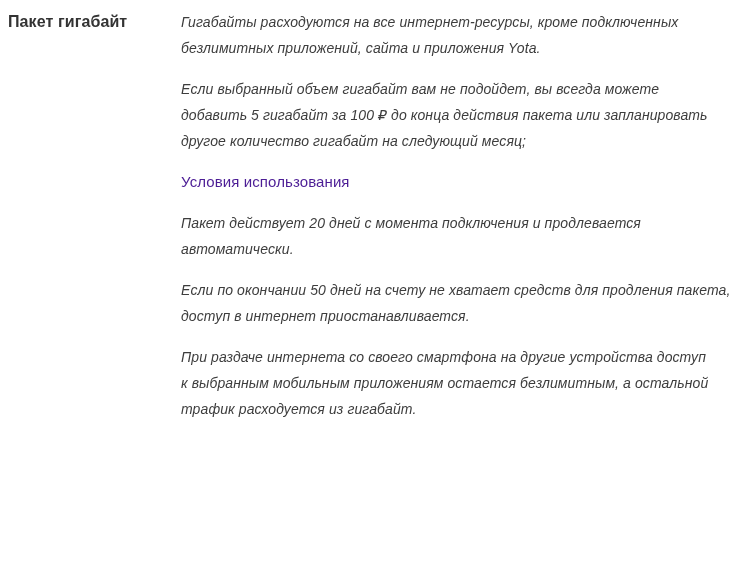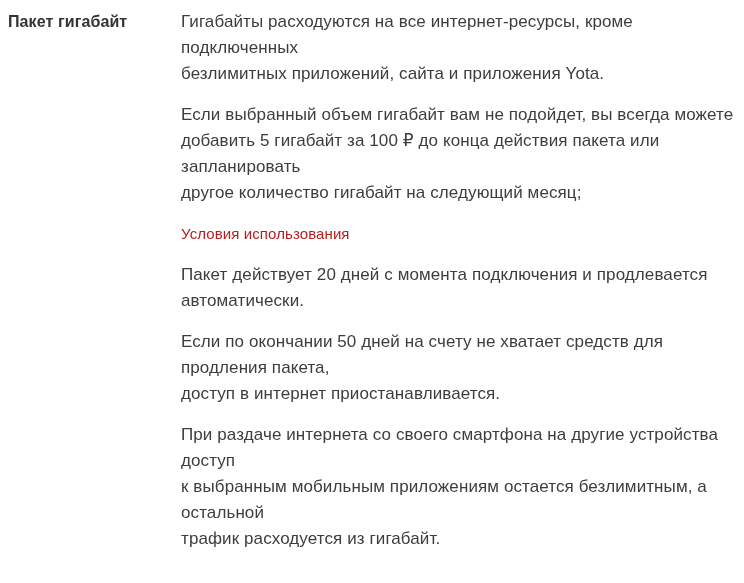--- a/index.html
+++ b/index.html
@@ -31,31 +31,32 @@
     line-height: 26px;
     color: #333333;
     letter-spacing: 0.1px;
   }
   .content-col {
     width: 556px;
     flex: 0 0 556px;
   }
   .content-col p {
     margin: 0 0 15px 0;
-    font-size: 17px;
+    font-size: 14px;
     line-height: 26px;
     white-space: pre-line;
     letter-spacing: 0.1px;
+    font-style: italic;
   }
   .subsection-title {
     margin: 0 0 15px 0;
     font-size: 15px;
     font-weight: normal;
     line-height: 26px;
-    color: #b91c1c;
+    color: #4c1d95;
     white-space: pre-line;
     letter-spacing: 0.1px;
   }
   .content-col p:last-child {
     margin-bottom: 15px;
   }
 </style>
 </head>
 <body>
 

